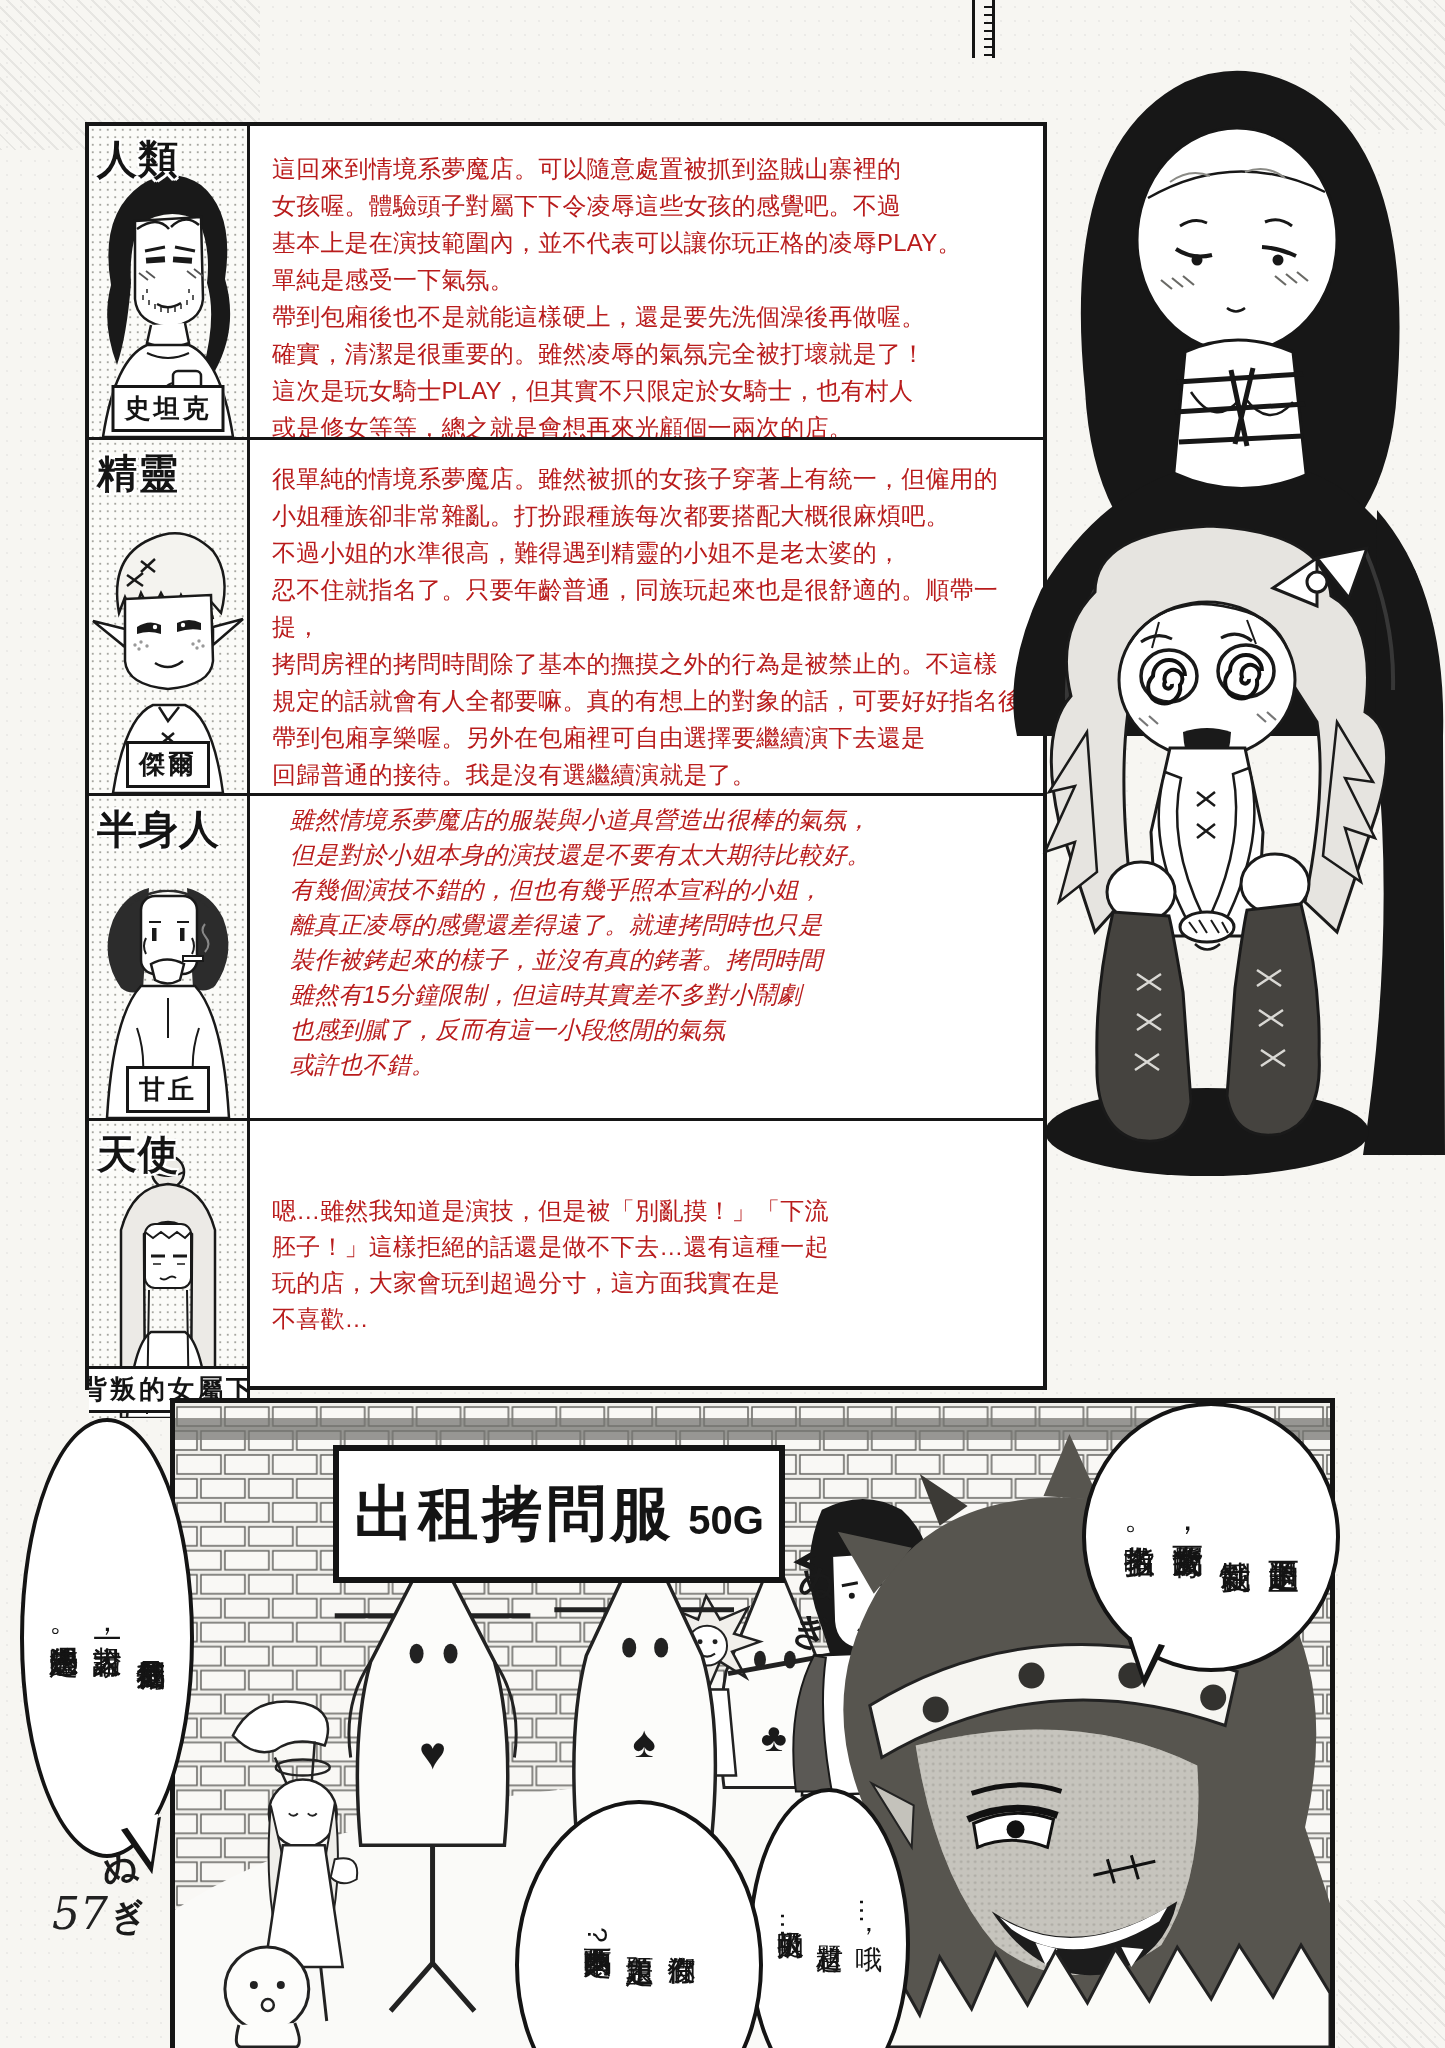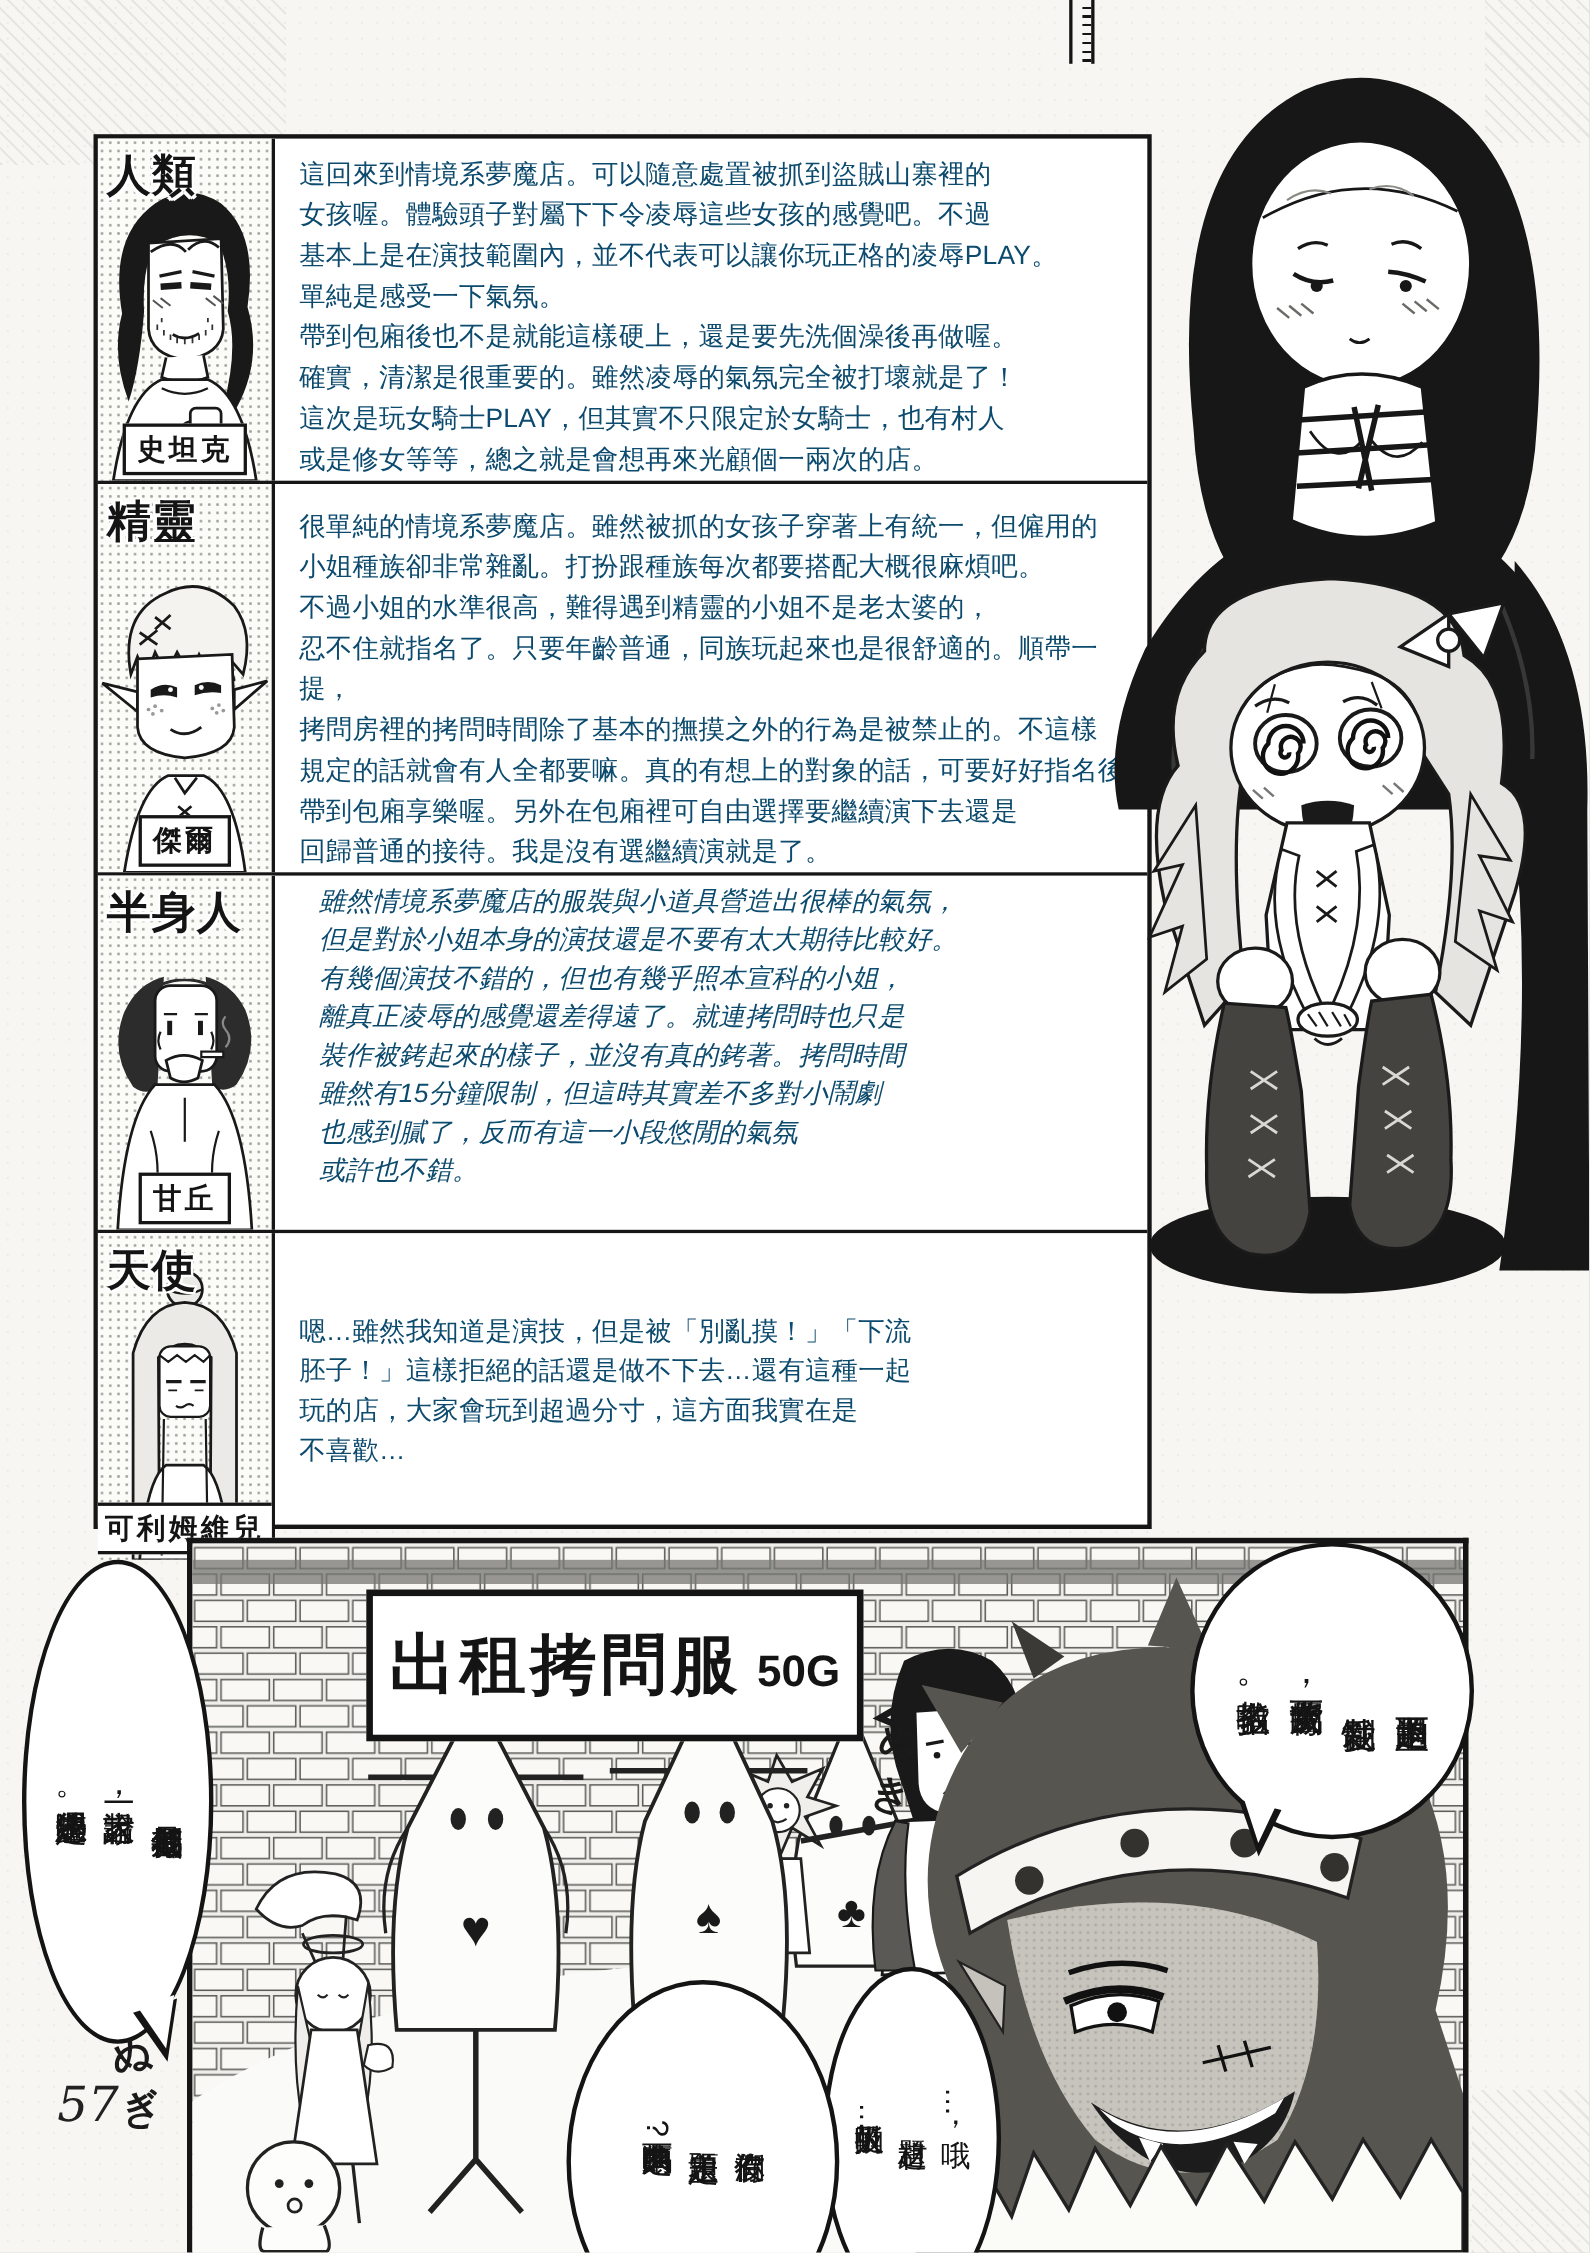--- a/index.html
+++ b/index.html
@@ -37,22 +37,22 @@
     position:absolute; left:8px; top:6px; z-index:3;
     font-size:40px; font-weight:700; letter-spacing:1px; color:#141414;
     text-shadow:-2px -2px 0 #fff,2px -2px 0 #fff,-2px 2px 0 #fff,2px 2px 0 #fff,0 -2px 0 #fff,0 2px 0 #fff,-2px 0 0 #fff,2px 0 0 #fff;
   }
   .name-plate{
     position:absolute; left:50%; transform:translateX(-50%); bottom:5px; z-index:3;
     background:#fff; border:3px solid #161616; padding:3px 10px;
     font-size:26px; font-weight:600; letter-spacing:3px; white-space:nowrap;
   }
   .review-text{
-    flex:1; white-space:pre-line; font-size:24px; color:#0c4a6e;
-    padding:14px 10px 0 22px; line-height:37px; letter-spacing:0.2px;
+    flex:1; white-space:pre-line; font-size:24px; color:#b91c1c;
+    padding:24px 10px 0 22px; line-height:37px; letter-spacing:0.2px;
   }
   .r2 .review-text{padding-top:20px;}
   .r3 .review-text{padding-top:6px; line-height:35px;font-style:italic;}
   .r4 .review-text{padding-top:36px; line-height:36px;}
   .review-text .para2{margin-top:32px; white-space:pre-line;}
   
   #right-art{position:absolute; left:945px; top:30px; width:500px; height:1340px; z-index:2;}
   #top-pole{position:absolute; left:972px; top:0; width:17px; height:58px; z-index:2;
     border-left:3px solid #141414; border-right:3px solid #141414;
     background:repeating-linear-gradient(to bottom, transparent 0 6px, #141414 6px 8px);
@@ -225,21 +225,21 @@
           <path fill="#eceae6" stroke="#191919" stroke-width="2.5" d="M32,280 L32,92 Q44,48 79,46 Q114,48 126,92 L126,280 L102,280 L103,96 Q92,84 79,84 Q66,84 55,96 L56,280Z"></path>
           <rect x="56" y="86" width="46" height="64" rx="10" fill="#fff" stroke="#191919" stroke-width="2"></rect>
           <path d="M56,94 l8,6 l8,-6 l8,6 l8,-6 l8,6 l6,-6" stroke="#191919" stroke-width="2" fill="none"></path>
           <path stroke="#191919" stroke-width="3" fill="none" d="M62,118 h14 M84,118 h14"></path>
           <path stroke="#191919" stroke-width="1.6" fill="none" d="M64,126 h8 M88,126 h8"></path>
           <path d="M71,140 q4,3 8,0 q4,-3 8,0" stroke="#191919" stroke-width="2" fill="none"></path>
           <path fill="#fff" stroke="#191919" stroke-width="2.5" d="M38,280 Q44,206 62,194 L96,194 Q114,206 120,280Z"></path>
           <path stroke="#191919" stroke-width="2" fill="none" d="M60,152 L58,276 M98,152 L100,276"></path>
         </svg>
         <span class="species-label">天使</span>
-        <span class="name-plate">可利姆維兒</span>
+        <span class="name-plate">背叛的女屬下</span>
       </div>
       <div class="review-text">
         <div style="white-space:pre-line;">嗯…雖然我知道是演技，但是被「別亂摸！」「下流
 胚子！」這樣拒絕的話還是做不下去…還有這種一起
 玩的店，大家會玩到超過分寸，這方面我實在是
 不喜歡…</div>
         <div class="para2">指名後就跟其他店沒什麼兩樣了，既然這樣
 還是普通的店就好…</div>
       </div>
     </div>

